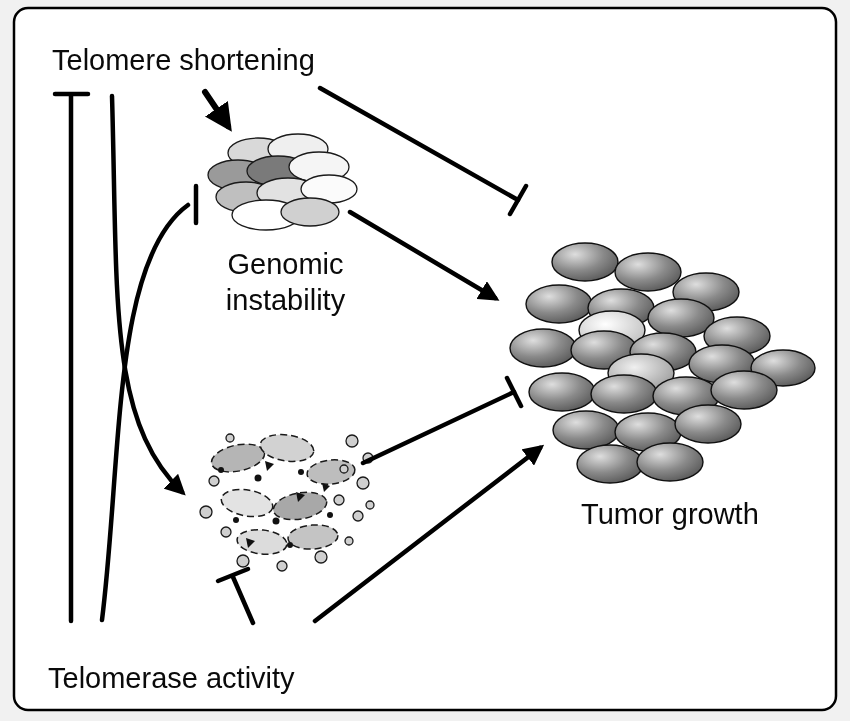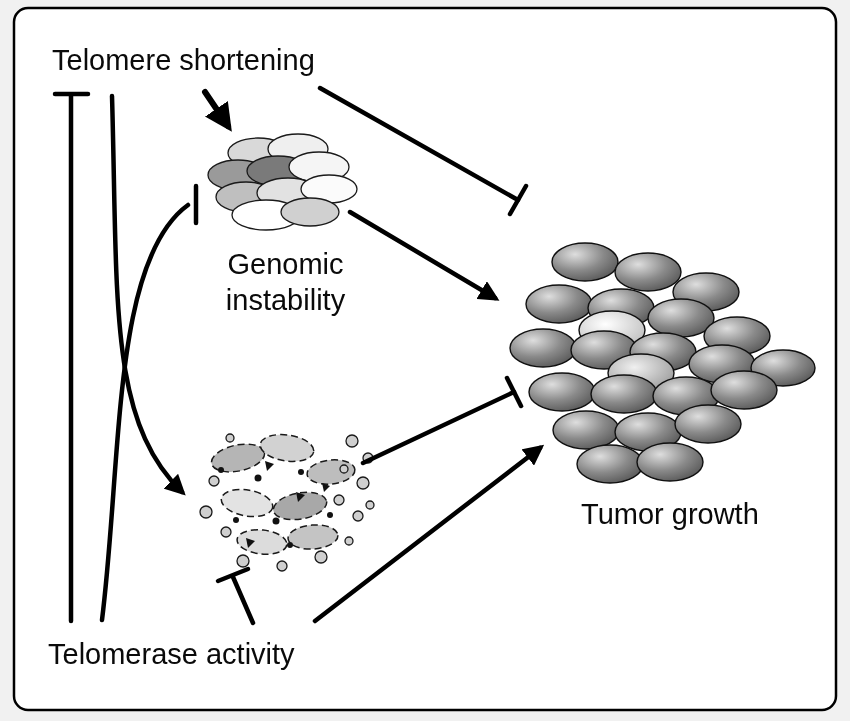--- a/index.html
+++ b/index.html
@@ -167,15 +167,15 @@
     </g>
   </svg>
 
   <div class="label" style="left:52px; top:42px;">Telomere shortening</div>
 
   <div class="label center" style="left:198px; top:246px; width:175px;">Genomic instability</div>
 
 
   <div class="label" style="left:568px; top:496px;margin-left:13px;">Tumor growth</div>
 
-  <div class="label" style="left:48px; top:636px;">Telomerase activity</div>
+  <div class="label" style="left:48px; top:660px;">Telomerase activity</div>
 
 </div>
 
 </body></html>

